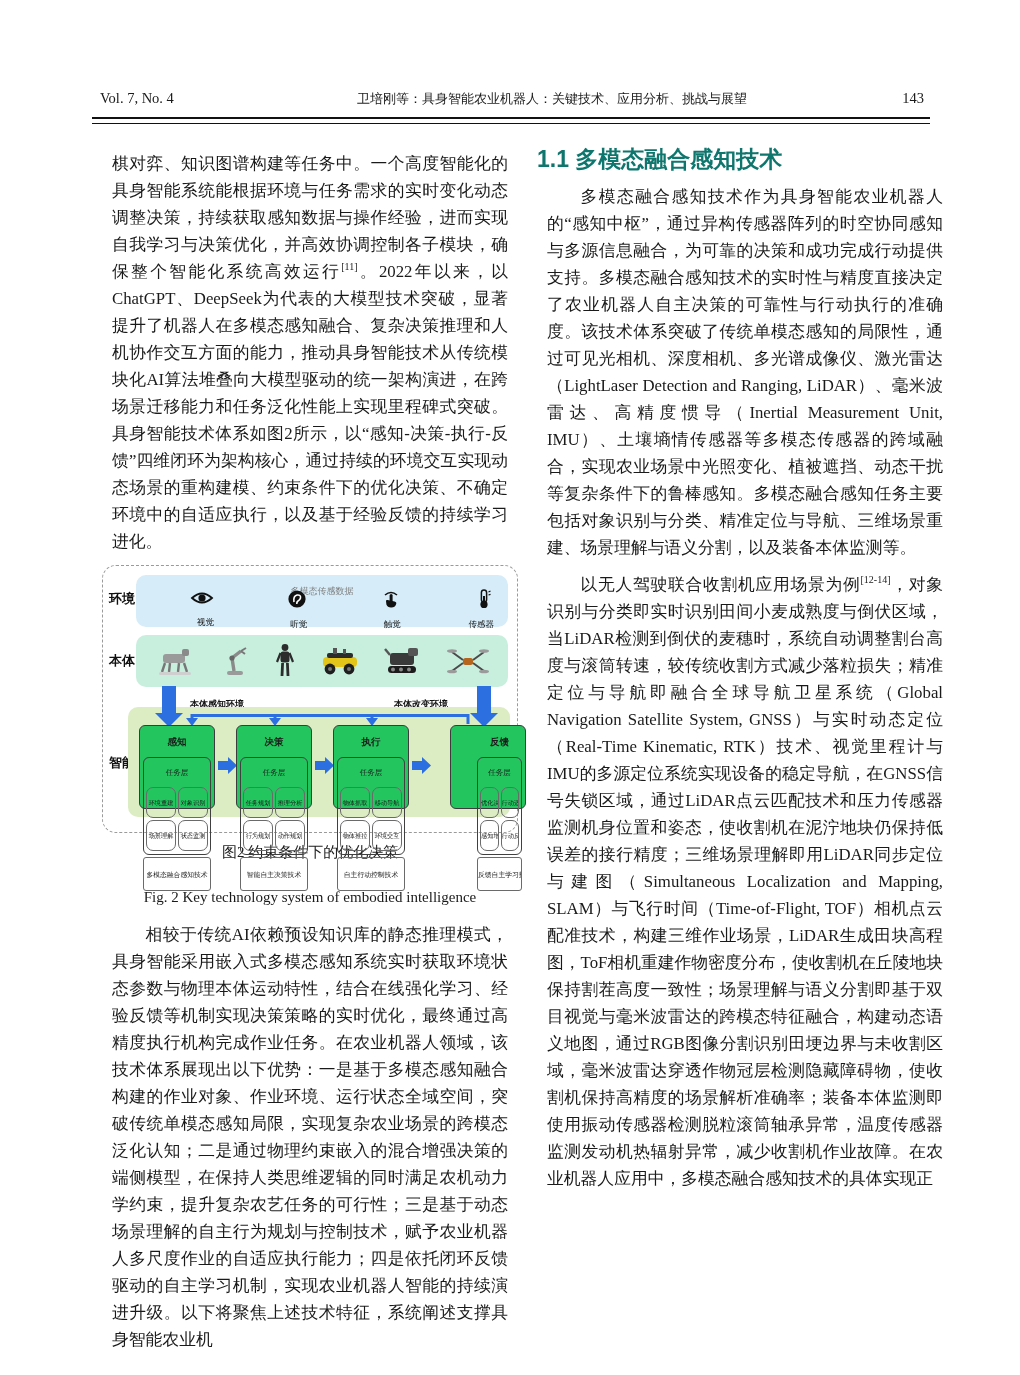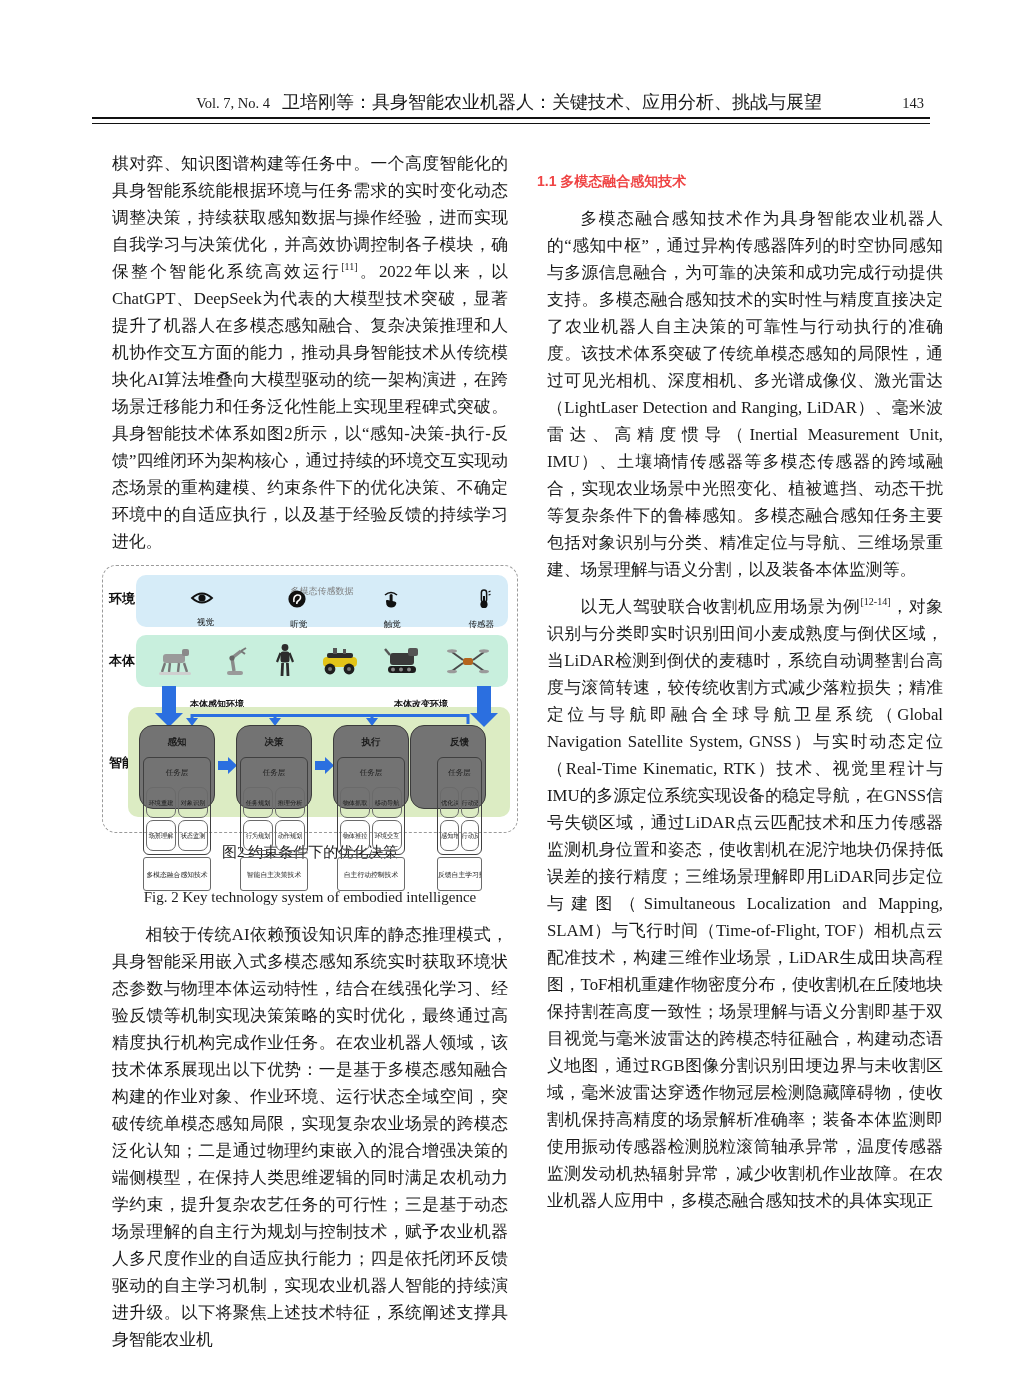--- a/index.html
+++ b/index.html
@@ -1,54 +1,54 @@
 <!DOCTYPE html>
 <html><head>
 <meta charset="utf-8">
 <style>
   html,body{margin:0;padding:0;background:#e8e8e8;}
   .page{position:relative;width:1020px;height:1375px;background:#ffffff;margin:0 auto;
         font-family:"Liberation Serif","DejaVu Serif",serif;color:#1a1a1a;overflow:hidden;}
   
   .hdr{position:absolute;top:90px;left:100px;right:96px;display:flex;align-items:baseline;font-size:14.5px;}
-  .hdr .vol{width:170px;text-align:right;}
-  .hdr .title{flex:1;text-align:center;font-size:18px;}
+  .hdr .vol{width:170px;text-align:left;}
+  .hdr .title{flex:1;text-align:center;font-size:13px;}
   .hdr .pnum{width:90px;text-align:right;}
   .hdr-rule{position:absolute;top:117px;left:92px;right:90px;height:4px;
             border-top:2.5px solid #111;border-bottom:1.5px solid #111;}
   
   .col{position:absolute;top:140px;width:416px;font-size:16.8px;line-height:27px;
        text-align:justify;text-justify:inter-ideograph;}
   .col-left{left:102px;}
   .col-right{left:537px;}
   p.para{margin:10px;}
   p.indent{text-indent:2em;}
   sup.ref{font-size:10px;line-height:0;}
-  h2.sec{margin:28px 0 10px 0;font-family:"Liberation Sans","DejaVu Sans",sans-serif;
-         font-size:14px;font-weight:bold;color:#ef4444;}
+  h2.sec{margin:6px 0 10px 0;font-family:"Liberation Sans","DejaVu Sans",sans-serif;
+         font-size:23px;font-weight:bold;color:#0f766e;}
   
   .fig-wrap{position:relative;width:416px;height:268px;margin:8px 0 4px 0;
             font-family:"Liberation Sans","DejaVu Sans",sans-serif;}
   .fig-border{position:absolute;inset:0;border:1.5px dashed #9a9a9a;border-radius:14px;}
   .band{position:absolute;left:34px;width:372px;border-radius:10px;}
   .band-env{top:10px;height:52px;background:#d6ecf8;}
   .band-body{top:70px;height:52px;background:#c8efdd;}
   .band-intel{left:26px;width:382px;top:142px;height:110px;background:#dcecc3;}
   .band-label{position:absolute;left:6px;width:28px;font-weight:bold;font-size:13px;color:#111;
               text-align:center;line-height:15px;}
   .env-title{position:absolute;top:3px;left:0;right:0;text-align:center;font-size:9px;color:#7d7d7d;}
   .sensor-row{position:absolute;top:14px;left:14px;right:14px;display:flex;justify-content:space-between;}
   .sensor{display:flex;flex-direction:column;align-items:flex-end;width:64px;}
   .sensor .lbl{font-size:8.5px;color:#111;margin-top:2px;}
   .robot-row{position:absolute;inset:4px 8px;display:flex;justify-content:space-around;align-items:center;}
   .gap-label{position:absolute;top:126px;font-size:9px;font-weight:bold;color:#111;}
   .gap-label.l{left:88px;} .gap-label.r{left:292px;}
-  .module{position:absolute;top:160px;width:76px;height:84px;background:#737373;
-          border:1px solid #3c3c3c;border-radius:14px;box-sizing:border-box;z-index:3;}
-  .m0{left:37px;} .m1{left:134px;} .m2{left:231px;} .m3{left:308px;padding-left:23px;}
+  .module{position:absolute;top:160px;width:76px;height:84px;background:#22c55e;
+          border:1px solid #3c3c3c;border-radius:6px;box-sizing:border-box;z-index:3;}
+  .m0{left:37px;} .m1{left:134px;} .m2{left:231px;} .m3{left:348px;padding-left:23px;}
   .module .mtitle{text-align:center;font-weight:bold;font-size:9.5px;margin-top:2px;}
   .tasklayer{margin:2px 3px 2px 3px;border:1px solid #404040;border-radius:6px;padding:1px 1px 2px 1px;}
   .tasklayer .tl{text-align:center;font-size:7.5px;}
   .chips{display:grid;grid-template-columns:1fr 1fr;gap:2px;padding:1px 1px;}
   .chip{border:1px solid #6a6a6a;border-radius:7px;font-size:6.2px;text-align:center;
         padding:1px 0;white-space:nowrap;overflow:hidden;}
   .techbox{margin:2px 3px;border:1px solid #6a6a6a;border-radius:3px;font-size:6.8px;
            text-align:center;padding:2.5px 0;white-space:nowrap;overflow:hidden;}
   .fig-svg{position:absolute;inset:0;z-index:2;}
   

